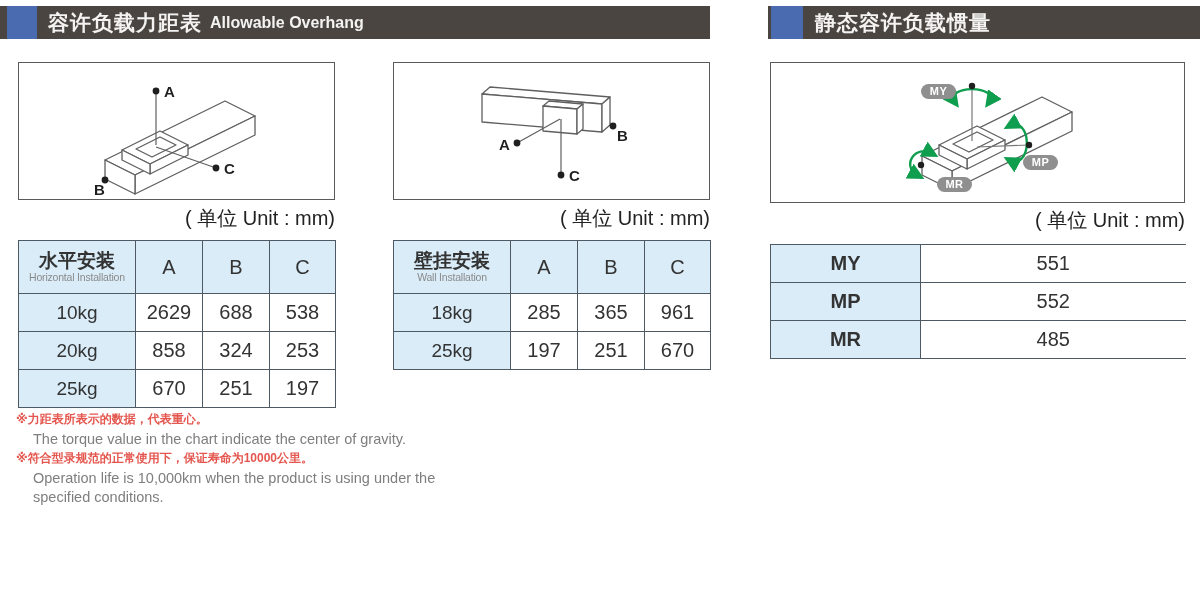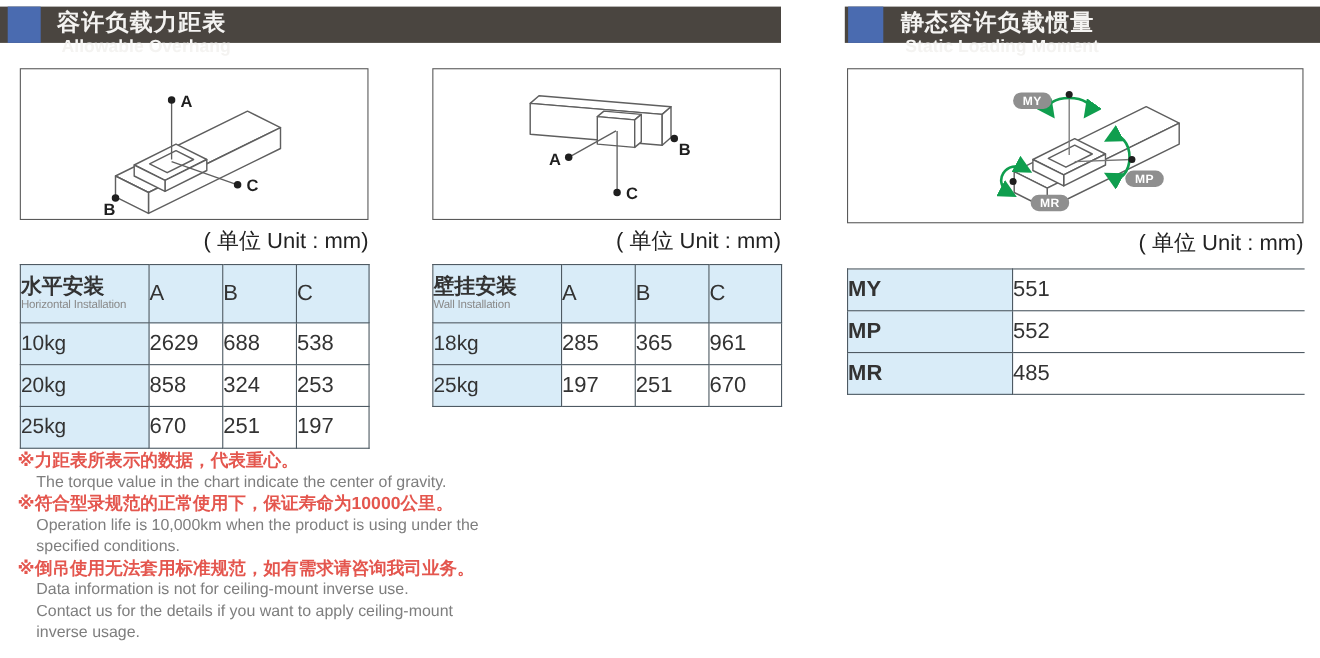--- a/index.html
+++ b/index.html
@@ -15,49 +15,49 @@
     position: absolute; top: 6px; height: 33px;
     background: #4a4540; display: flex; align-items: center;
   }
   .hbar .accent {
     position: absolute; left: 7px; top: 0; width: 30px; height: 33px;
     background: #4a6bb0;
   }
   .hbar.right .accent { left: 3px; width: 32px; }
   .hbar .txt {
     position: absolute; left: 48px; top: 0; height: 33px;
-    display: flex; align-items: center; white-space: nowrap; flex-direction: column;
+    display: flex; align-items: center; white-space: nowrap;
   }
   .hbar .zh { color: #f4f3f1; font-size: 21px; font-weight: bold; letter-spacing: 1px; }
   .hbar .en { color: #f4f3f1; font-size: 16px; font-weight: bold; margin-left: 8px; }
 
   
   .dbox { position: absolute; border: 1.5px solid #5a5a5a; background: #fff; }
   .unit {
     position: absolute; font-size: 20px; color: #222;
     text-align: right; white-space: nowrap;
   }
 
   
   table.t { border-collapse: collapse; table-layout: fixed; position: absolute; background: #fff; }
   table.t td {
-    border: 1.5px solid #4e5a63; text-align: left; vertical-align: middle;
+    border: 1.5px solid #4e5a63; text-align: center; vertical-align: middle;
     color: #333; font-size: 20px; padding: 0;
   }
   table.t .fill { background: #d9ecf8; }
   table.t .hz { font-size: 19px; font-weight: bold; color: #333; line-height: 20px; }
   table.t .he { font-size: 10.5px; font-weight: normal; color: #8a8a8a; letter-spacing: -0.2px; line-height: 12px; }
   table.t .kg { font-size: 19px; }
   table.t2 td { border: 1.5px solid #4e5a63; }
   table.t2 td.novr { border-right: none; }
   table.t2 .mlabel { font-weight: bold; font-size: 20px; }
 
   
   .notes { position: absolute; left: 16px; top: 410px; width: 470px; }
-  .note-zh { color: #e4564e; font-size: 16px; font-weight: bold; line-height: 19.5px; }
+  .note-zh { color: #e4564e; font-size: 12px; font-weight: bold; line-height: 19.5px; }
   .note-en { color: #7e7e7e; font-size: 14.5px; line-height: 19.5px; margin-left: 17px; white-space: pre-line; }
 
   
   svg text.pt { font-family: "Liberation Sans", "DejaVu Sans", sans-serif; font-weight: bold; font-size: 15px; fill: #1f1f1f; }
   svg text.badge-t { font-family: "Liberation Sans", "DejaVu Sans", sans-serif; font-weight: bold; font-size: 11px; fill: #ffffff; letter-spacing: 0.5px; }
 </style>
 </head>
 <body>
 
 <div class="page">
@@ -67,21 +67,20 @@
     <div class="txt">
       <span class="zh">容许负载力距表</span>
       <span class="en">Allowable Overhang</span>
     </div>
   </div>
 
   <div class="hbar right" style="left:768px; width:432px;">
     <div class="accent"></div>
     <div class="txt" style="left:47px;">
       <span class="zh">静态容许负载惯量</span>
-      <span class="en">Static Loading Moment</span>
     </div>
   </div>
 
   <div class="dbox" style="left:18px; top:62px; width:317px; height:138px;">
     <svg width="314" height="135" viewBox="0 0 314 135">
       <g stroke="#5f5f5f" stroke-width="1.3" fill="#ffffff" stroke-linejoin="round">
         <path d="M86,97 L206,38 L236,53 L116,112 Z"></path>
         <path d="M116,112 L236,53 L236,72 L116,131 Z"></path>
         <path d="M86,97 L116,112 L116,131 L86,116 Z"></path>
         <path d="M103,87 L141,68 L169,82 L131,101 Z"></path>
@@ -267,21 +266,15 @@
   <div class="notes">
     <div>
       <div class="note-zh">※力距表所表示的数据，代表重心。</div>
       <div class="note-en">The torque value in the chart indicate the center of gravity.</div>
     </div>
     <div>
       <div class="note-zh">※符合型录规范的正常使用下，保证寿命为10000公里。</div>
       <div class="note-en">Operation life is 10,000km when the product is using under the
  specified conditions.</div>
     </div>
-    <div>
-      <div class="note-zh">※倒吊使用无法套用标准规范，如有需求请咨询我司业务。</div>
-      <div class="note-en">Data information is not for ceiling-mount inverse use.
- Contact us for the details if you want to apply ceiling-mount
- inverse usage.</div>
-    </div>
   </div>
 
 </div>
 
 </body></html>

